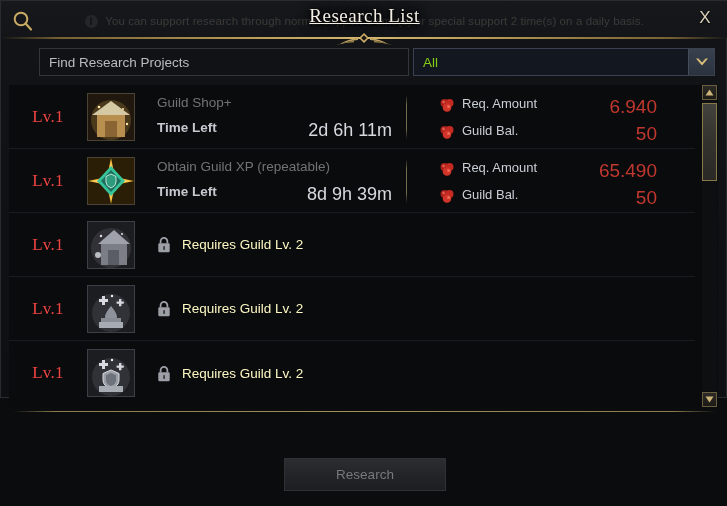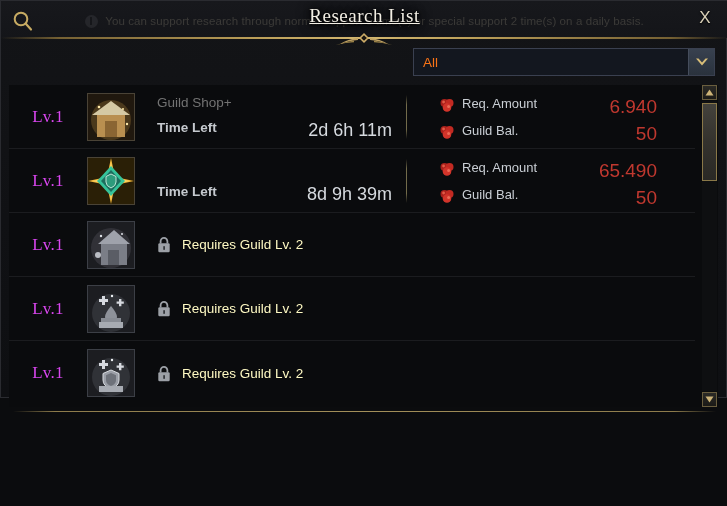--- a/index.html
+++ b/index.html
@@ -82,21 +82,21 @@
     font-family:"Liberation Sans", sans-serif;
   }
   .search-box input::placeholder{ color:#b9bcc1; opacity:1; }
 
   .dropdown{
     position:absolute; left:412px; top:47px; width:302px; height:28px;
     background:#13171f; border:1px solid #3a4050;
     display:flex; align-items:center; cursor:pointer;
   }
   .dropdown .dd-val{
-    flex:1; padding-left:9px; color:#f97316; font-size:13.5px;
+    flex:1; padding-left:9px; color:#84cc16; font-size:13.5px;
   }
   .dd-arrow{
     width:26px; height:26px; flex:none;
     background:linear-gradient(180deg,#38414f 0%,#2a323d 100%);
     border-left:1px solid #454d5c;
     display:flex; align-items:center; justify-content:center;
   }
 
   
   .list{
@@ -108,21 +108,21 @@
     position:relative; height:64px; width:686px;
     display:flex; align-items:center;
     border-bottom:1px solid #1b1c1f;
     cursor:pointer;
   }
   .row:last-child{ border-bottom:none; }
 
   .lvl{
     width:78px; flex:none; text-align:center;
     font-family:"Liberation Serif", serif;
-    font-size:17px; color:#d946ef;
+    font-size:17px; color:#ef4444;
     letter-spacing:.3px;
   }
   .thumb{
     width:48px; height:48px; flex:none;
     border:1px solid #4a4336;
     position:relative; overflow:hidden;
     background:#15130f;
   }
   .thumb.locked{ border-color:#3c3f46; background:#17181c; }
 
@@ -234,20 +234,23 @@
     <path d="M84 7 Q74 8 66 13 Q76 9.5 84 9 Z" fill="#c0a264"></path>
     <path d="M96 7 Q106 8 114 13 Q104 9.5 96 9 Z" fill="#c0a264"></path>
     <path d="M80 9.5 Q70 11 62 14 Q72 11.6 80 11.3 Z" fill="#9b8248"></path>
     <path d="M100 9.5 Q110 11 118 14 Q108 11.6 100 11.3 Z" fill="#9b8248"></path>
   </svg>
 
   <svg class="search-icon" viewBox="0 0 24 24">
     <circle cx="10" cy="10" r="6.3" fill="none" stroke="#c7ab63" stroke-width="2"></circle>
     <line x1="14.6" y1="14.6" x2="20" y2="20.5" stroke="#c7ab63" stroke-width="2.2" stroke-linecap="round"></line>
   </svg>
+  <div class="search-box">
+    <input type="text" placeholder="Find Research Projects" style="">
+  </div>
   <div class="dropdown">
     <span class="dd-val">All</span>
     <span class="dd-arrow">
       <svg width="14" height="10" viewBox="0 0 14 10">
         <path d="M1 1.5 L7 8.5 L13 1.5 L10.5 1.5 L7 5.6 L3.5 1.5 Z" fill="#d8bd78"></path>
       </svg>
     </span>
   </div>
 
   <div class="list">
@@ -306,20 +309,21 @@
           <g>
             <polygon points="23,0 27,19 46,23 27,27 23,46 19,27 0,23 19,19" fill="#f3b73a"></polygon>
             <polygon points="23,4 26,20 42,23 26,26 23,42 20,26 4,23 20,20" fill="#fbd96f"></polygon>
           </g>
           <polygon points="23,8 37,23 23,38 9,23" fill="#35c39a"></polygon>
           <polygon points="23,12 33,23 23,34 13,23" fill="#1d6e5e"></polygon>
           <path d="M23 16 L28 18.5 V24 Q28 28 23 30 Q18 28 18 24 V18.5 Z" fill="#2e9b7c" stroke="#bfe8d8" stroke-width="1"></path>
         </svg>
       </div>
       <div class="info">
+        <div class="pname">Obtain Guild XP (repeatable)</div>
         <div class="tlbl">Time Left</div>
         <div class="tval">8d 9h 39m</div>
       </div>
       <div class="vrule"></div>
       <div class="costs">
         <div class="cost-line l1">
           <svg class="gem" viewBox="0 0 16 16">
             <circle cx="5.5" cy="6" r="4" fill="#a8201b"></circle>
               <circle cx="10.5" cy="6" r="4" fill="#c22a22"></circle>
             <circle cx="8" cy="10.5" r="4.3" fill="#d2342a"></circle>
@@ -426,14 +430,15 @@
     </div>
     <div class="sb-thumb"></div>
     <div class="sb-btn sb-down">
       <svg width="9" height="7" viewBox="0 0 9 7">
           <polygon points="0.5,0.5 8.5,0.5 4.5,6.5" fill="#cdb478"></polygon>
         </svg>
     </div>
   </div>
 
   <div class="bot-rule"></div>
+  <div class="action-btn">Research</div>
 
 </div>
 
 </body></html>

